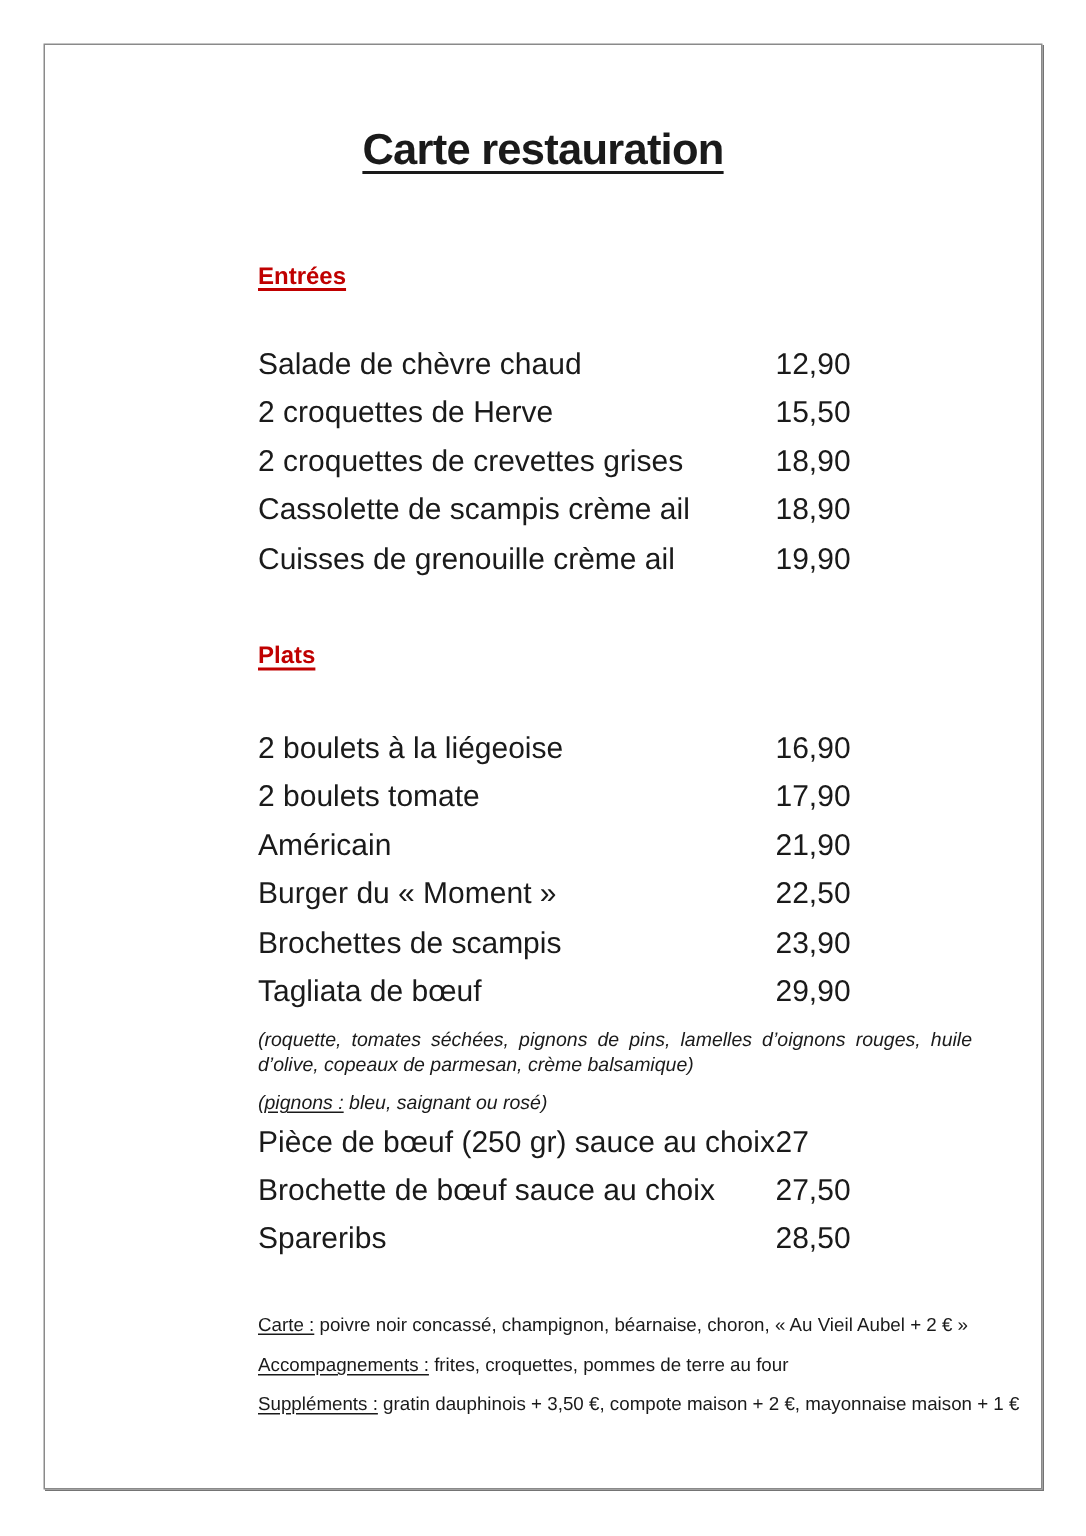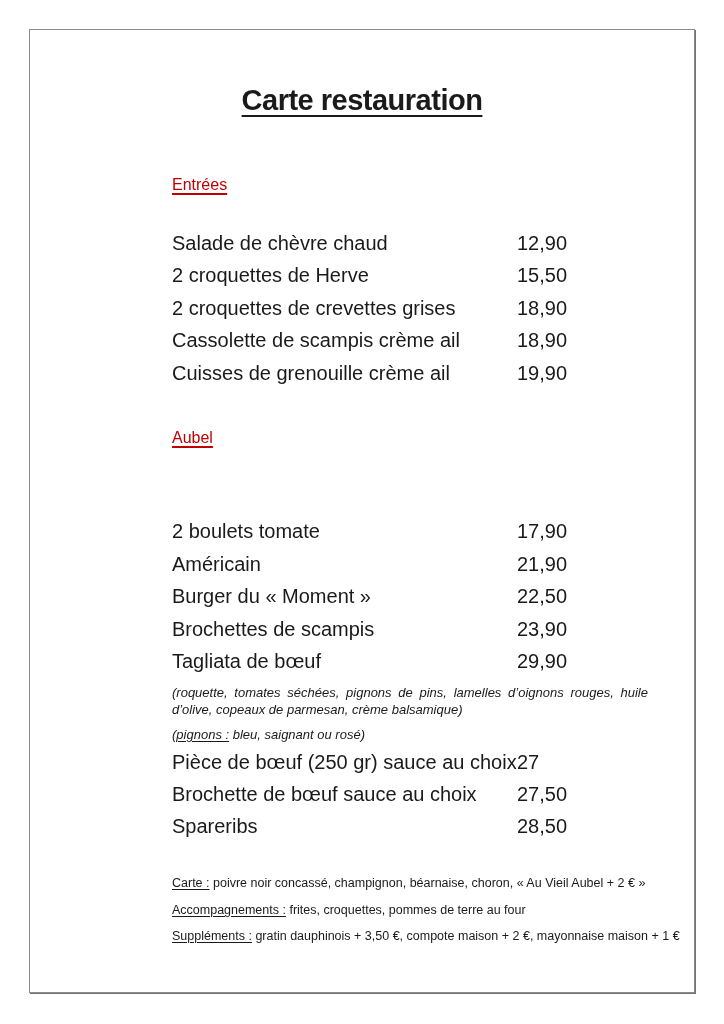--- a/index.html
+++ b/index.html
@@ -34,21 +34,21 @@
     font-weight: bold;
     letter-spacing: -0.5px;
     text-decoration: underline;
     text-decoration-thickness: 2px;
     text-underline-offset: 5px;
   }
   .section-heading {
     position: absolute;
     left: 142px;
     font-size: 16px;
-    font-weight: normal;
+    font-weight: bold;
     color: var(--heading-red, #c00000);
     text-decoration: underline;
     text-decoration-thickness: 1.5px;
     text-underline-offset: 3px;
   }
   .row {
     position: absolute;
     left: 142px;
     right: 30px;
     height: 22px;
@@ -109,22 +109,26 @@
   </div>
   <div class="row" style="top:299px">
     <span class="item-name">Cassolette de scampis crème ail</span>
     <span class="item-price">18,90</span>
   </div>
   <div class="row" style="top:332px">
     <span class="item-name">Cuisses de grenouille crème ail</span>
     <span class="item-price">19,90</span>
   </div>
 
-  <div class="section-heading" style="top:399px">Aubel</div>
+  <div class="section-heading" style="top:399px">Plats</div>
 
+  <div class="row" style="top:458px">
+    <span class="item-name">2 boulets à la liégeoise</span>
+    <span class="item-price">16,90</span>
+  </div>
   <div class="row" style="top:490px">
     <span class="item-name">2 boulets tomate</span>
     <span class="item-price">17,90</span>
   </div>
   <div class="row" style="top:523px">
     <span class="item-name">Américain</span>
     <span class="item-price">21,90</span>
   </div>
   <div class="row" style="top:555px">
     <span class="item-name">Burger du « Moment »</span>

